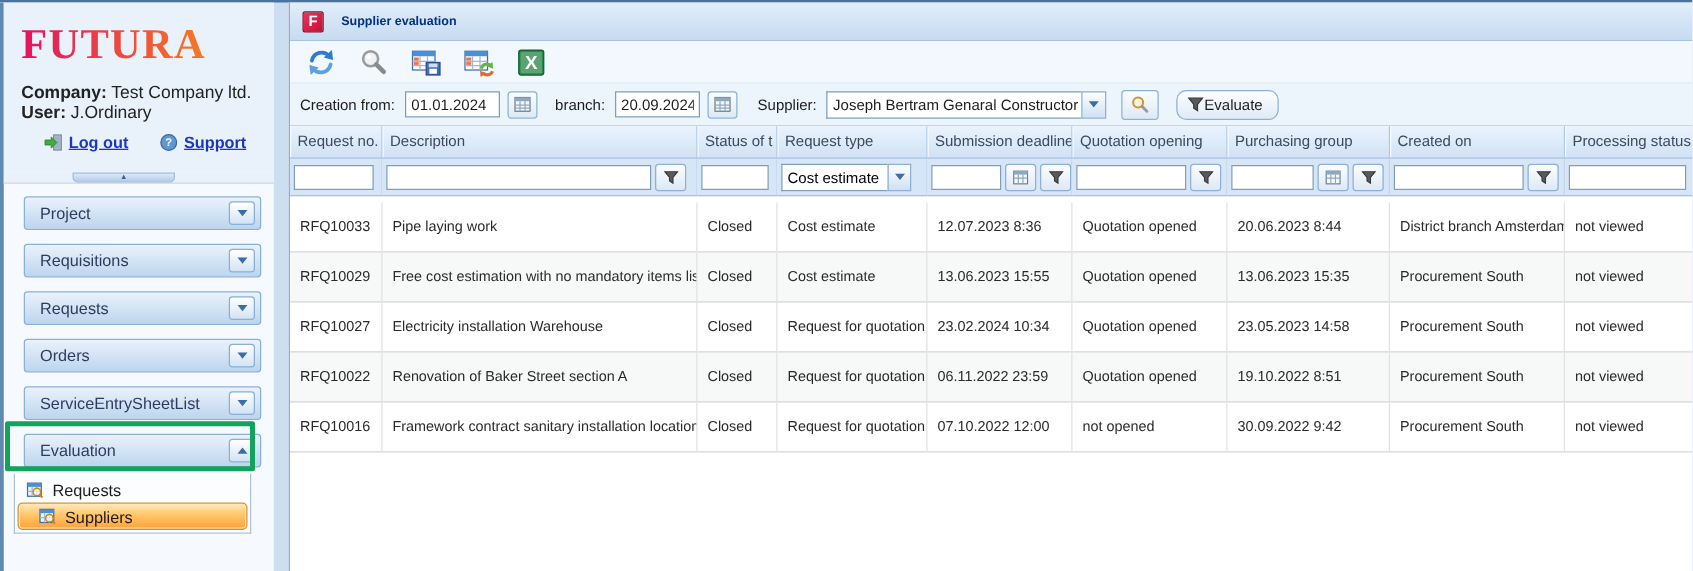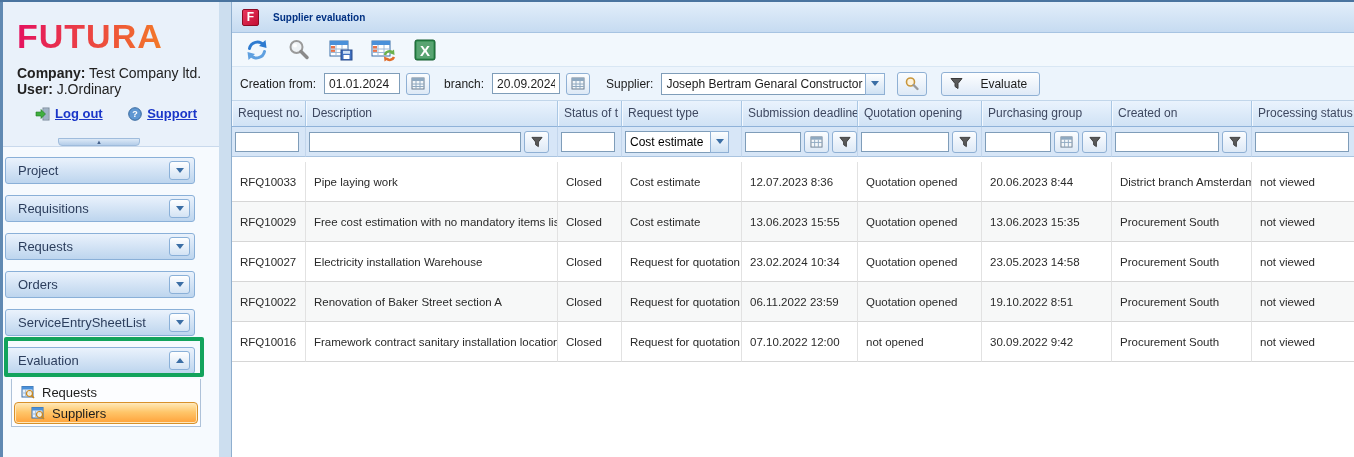--- a/index.html
+++ b/index.html
@@ -5,29 +5,29 @@
   * { margin:0; padding:0; box-sizing:border-box; }
   html,body { width:1354px; height:457px; overflow:hidden; }
   body { font-family:"Liberation Sans", sans-serif; background:#ccdeef; }
   .app { position:relative; width:1354px; height:457px; border-top:2px solid #4a749f; overflow:hidden; }
 
   
   .sidebar { position:absolute; left:0; top:0; width:219px; height:455px; border-left:3px solid #6089b2; background:#f6fafe; }
   .sb-head { height:136px; background:#e9f1fa; padding:14px 12px 0 14px; position:relative; }
   .logo { font-size:34px; font-weight:800; letter-spacing:1px; line-height:40px;
           background:linear-gradient(90deg,#e4125f 0%, #ef5b35 55%, #f79a1b 100%);
-          -webkit-background-clip:text; background-clip:text; color:transparent; }
+          -webkit-background-clip:text; background-clip:text; color:transparent;font-family:Liberation Serif, serif; }
   .meta { margin-top:9px; font-size:14px; color:#222; line-height:16px; }
   .meta b { font-weight:700; }
   .links { display:flex; justify-content:space-between; margin-top:9px; padding:0 10px 0 18px; align-items:center; }
   .lnk { display:flex; align-items:center; gap:5px; font-size:13px; font-weight:700; color:#1a36c8; text-decoration:underline; cursor:pointer; }
   .sb-handle { height:9px; background:#e9f1fa; border-bottom:1px solid #c9d9ec; position:relative; }
   .handle-bar { position:absolute; left:55px; top:0; width:82px; height:8px; background:linear-gradient(#dcE9f7,#b4cde9); border:1px solid #9fbcdc; border-radius:0 0 4px 4px; text-align:center; font-size:6px; line-height:7px; color:#44618c; cursor:pointer; }
   .sb-menu { position:relative; padding-top:10px; }
-  .menu-btn { width:190px; height:27px; margin:0 0 11px 2px; display:flex; align-items:center; justify-content:space-between;
+  .menu-btn { width:190px; height:27px; margin:0 0 11px 16px; display:flex; align-items:center; justify-content:space-between;
               background:linear-gradient(#eaf2fc,#bdd5ee); border:1px solid #8ab0d8; border-radius:3px; padding:0 4px 0 12px; cursor:pointer; }
   .menu-btn .mlabel { font-size:13px; color:#2c3e5d; }
   .dd-btn { width:21px; height:19px; background:linear-gradient(#ffffff,#d3e3f4); border:1px solid #8ab0d8; border-radius:3px; display:flex; align-items:center; justify-content:center; cursor:pointer; }
   .tri-down { width:0; height:0; border-left:4px solid transparent; border-right:4px solid transparent; border-top:5px solid #3b6ea5; }
   .tri-up { width:0; height:0; border-left:4px solid transparent; border-right:4px solid transparent; border-bottom:5px solid #3b6ea5; }
   .green-box { position:absolute; left:1px; top:190px; width:200px; height:40px; border:4px solid #12a35c; border-radius:2px; pointer-events:none; }
   .submenu { width:190px; margin:-6px 0 0 8px; background:#fcfdff; border:1px solid #aec2d9; border-top:none; padding:3px 2px 2px 2px; }
   .sub-item { display:flex; align-items:center; gap:7px; height:20px; padding-left:7px; font-size:13px; color:#1c1c1c; cursor:pointer; }
   .sub-item.active { height:22px; background:linear-gradient(#ffe9b8,#ffc66a 45%,#ffa23a); border:1px solid #d8912a; border-radius:4px; box-shadow:inset 0 0 0 1px #ffe7bb;padding-left:16px; }
 
@@ -39,21 +39,21 @@
   .toolbar { height:34px; background:#f2f8fd; border-bottom:1px solid #d9e7f4; display:flex; align-items:center; gap:16px; padding-left:12px; }
   .tool { width:26px; height:26px; display:flex; align-items:center; justify-content:center; cursor:pointer; }
   .filterbar { height:34px; background:#ecf4fc; border-bottom:1px solid #c2d6ea; display:flex; align-items:center; gap:6px; padding-left:8px; font-size:12px; color:#1c1c1c; }
   .flabel { margin-right:2px; }
   input, .combo-text { font-family:"Liberation Sans", sans-serif; }
   .tinput { height:21px; border:1px solid #7f9db9; background:#fff; font-size:12px; color:#1c1c1c; padding:0 4px; }
   .sq-btn { height:22px; background:linear-gradient(#fbfdff,#dde9f6); border:1px solid #8fb0d4; border-radius:3px; display:flex; align-items:center; justify-content:center; cursor:pointer; }
   .combo { display:flex; align-items:stretch; }
   .combo .combo-text { width:204px; height:22px; border:1px solid #7f9db9; border-right:none; background:#fff; font-size:12px; line-height:20px; padding:0 4px; white-space:nowrap; overflow:hidden; }
   .combo .combo-arrow { width:20px; height:22px; background:linear-gradient(#fdfeff,#cfe1f3); border:1px solid #8fb0d4; display:flex; align-items:center; justify-content:center; cursor:pointer; }
-  .evaluate-btn { height:24px; padding:0 12px 0 8px; display:flex; align-items:center; gap:17px; background:linear-gradient(#fdfeff,#dfeaf7); border:1px solid #8fb0d4; border-radius:3px; font-size:12px; color:#1c1c1c; cursor:pointer; }
+  .evaluate-btn { height:24px; padding:0 12px 0 8px; display:flex; align-items:center; gap:0; background:linear-gradient(#fdfeff,#dfeaf7); border:1px solid #8fb0d4; border-radius:8px; font-size:12px; color:#1c1c1c; cursor:pointer; }
 
   
   .tbl { --cols:74px 252px 64px 120px 116px 124px 130px 140px minmax(90px,1fr); }
   .trow { display:grid; grid-template-columns:var(--cols); }
   .hc { height:26px; background:linear-gradient(#eaf3fd,#d0e2f5); border-right:1px solid #aac7e4; border-bottom:1px solid #8fb2d9; box-shadow:inset 1px 0 0 #f4f9ff; font-size:12px; color:#3e4860; line-height:25px; padding-left:6px; white-space:nowrap; overflow:hidden; cursor:pointer; }
   .fc { height:30px; background:#d7e6f7; border-right:1px solid #c3d6ec; border-bottom:1px solid #aac4e0; display:flex; align-items:center; gap:3px; padding:0 3px; overflow:hidden; }
   .fc .tinput { height:20px; }
   .fbtn { width:25px; height:22px; flex:none; }
   .spacer { height:5px; background:#fff; }
   .bc { height:40px; font-size:11.5px; color:#2a2a2a; display:flex; align-items:center; padding-left:8px; border-right:1px solid #e2e2e2; border-bottom:1px solid #d6d6d6; white-space:nowrap; overflow:hidden; }

